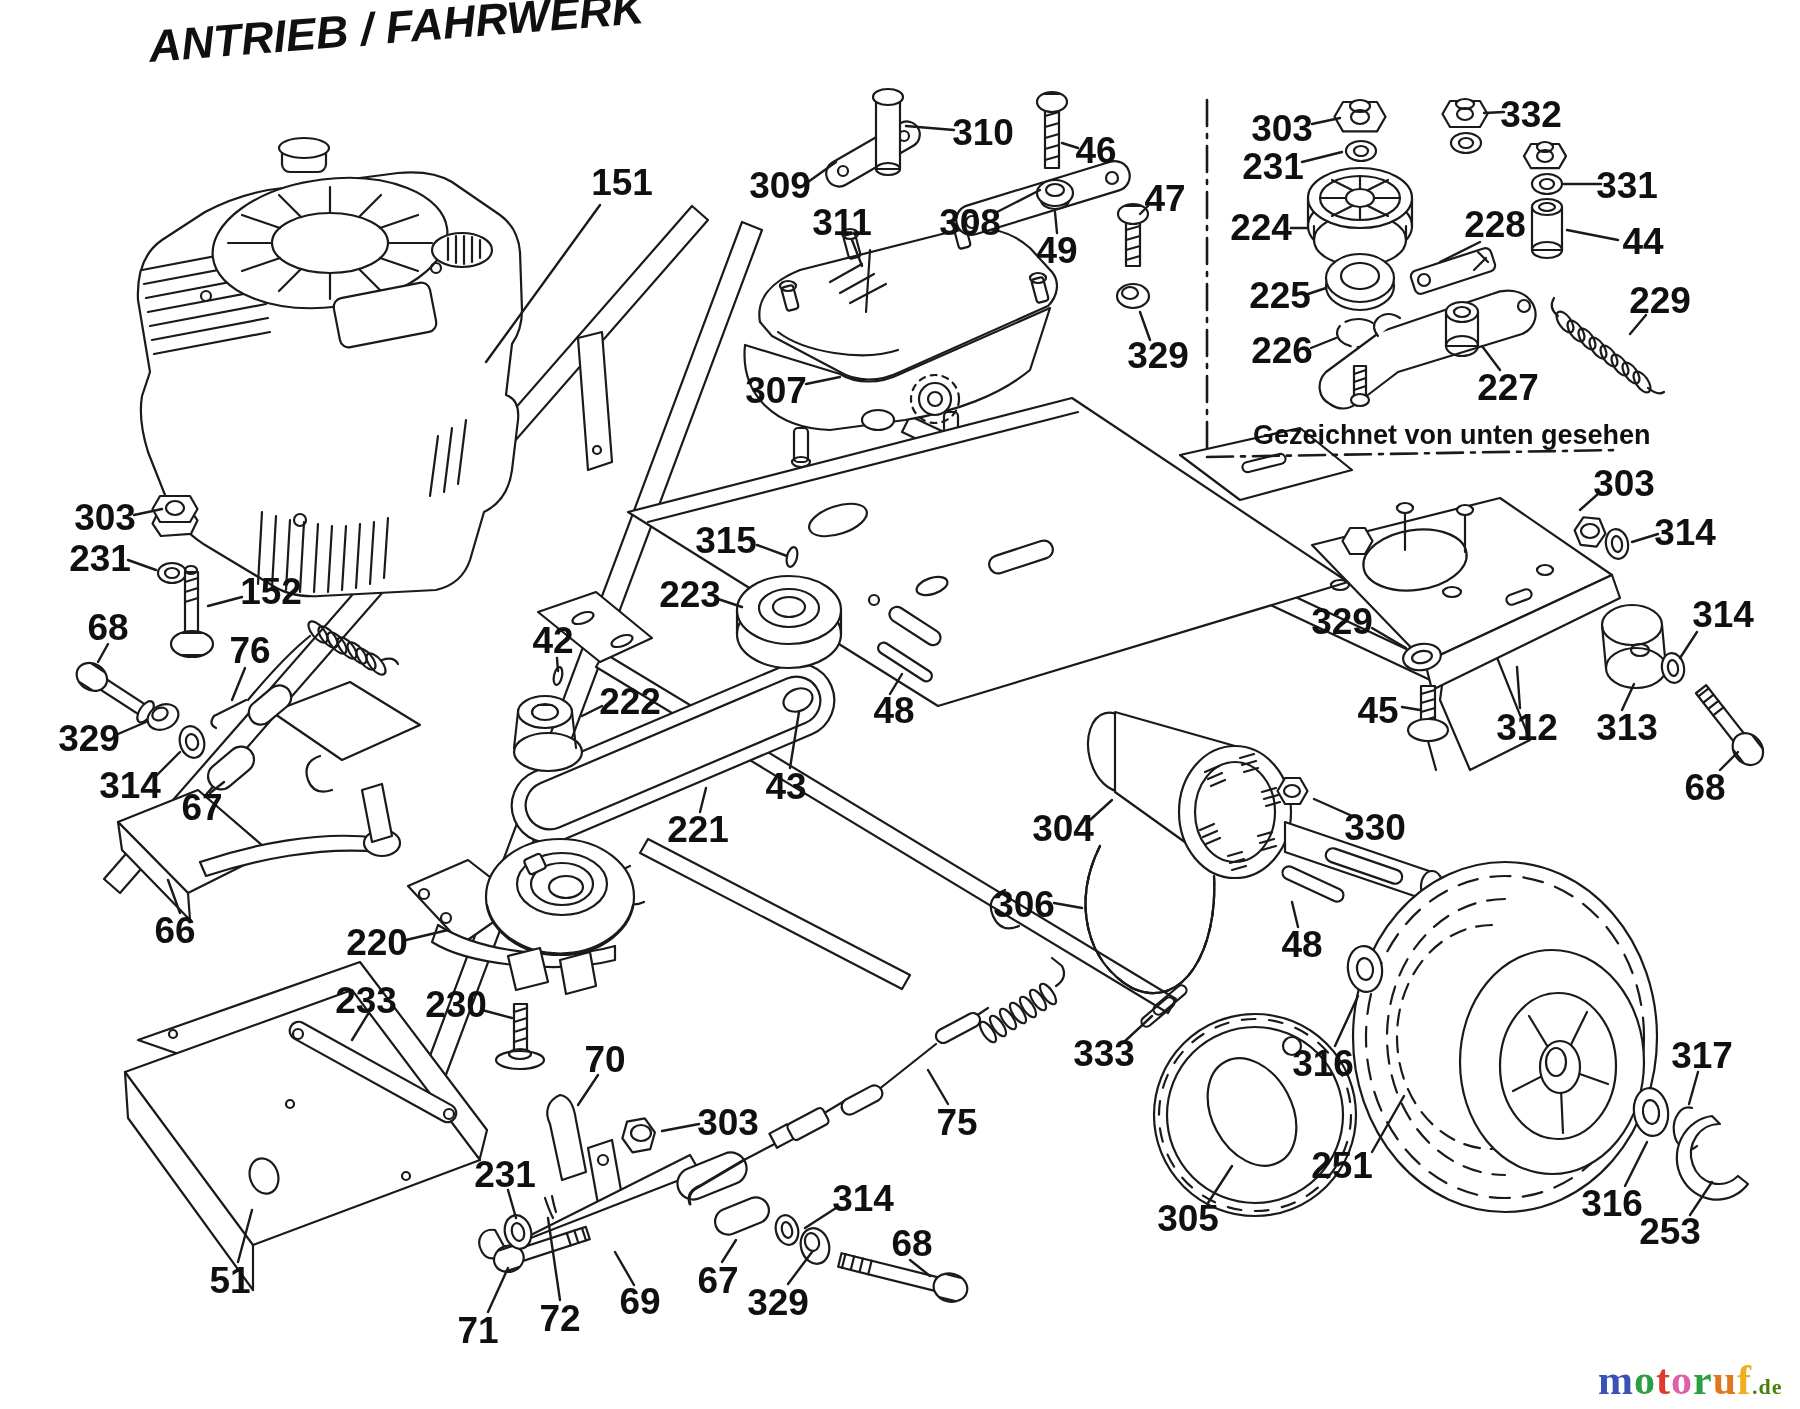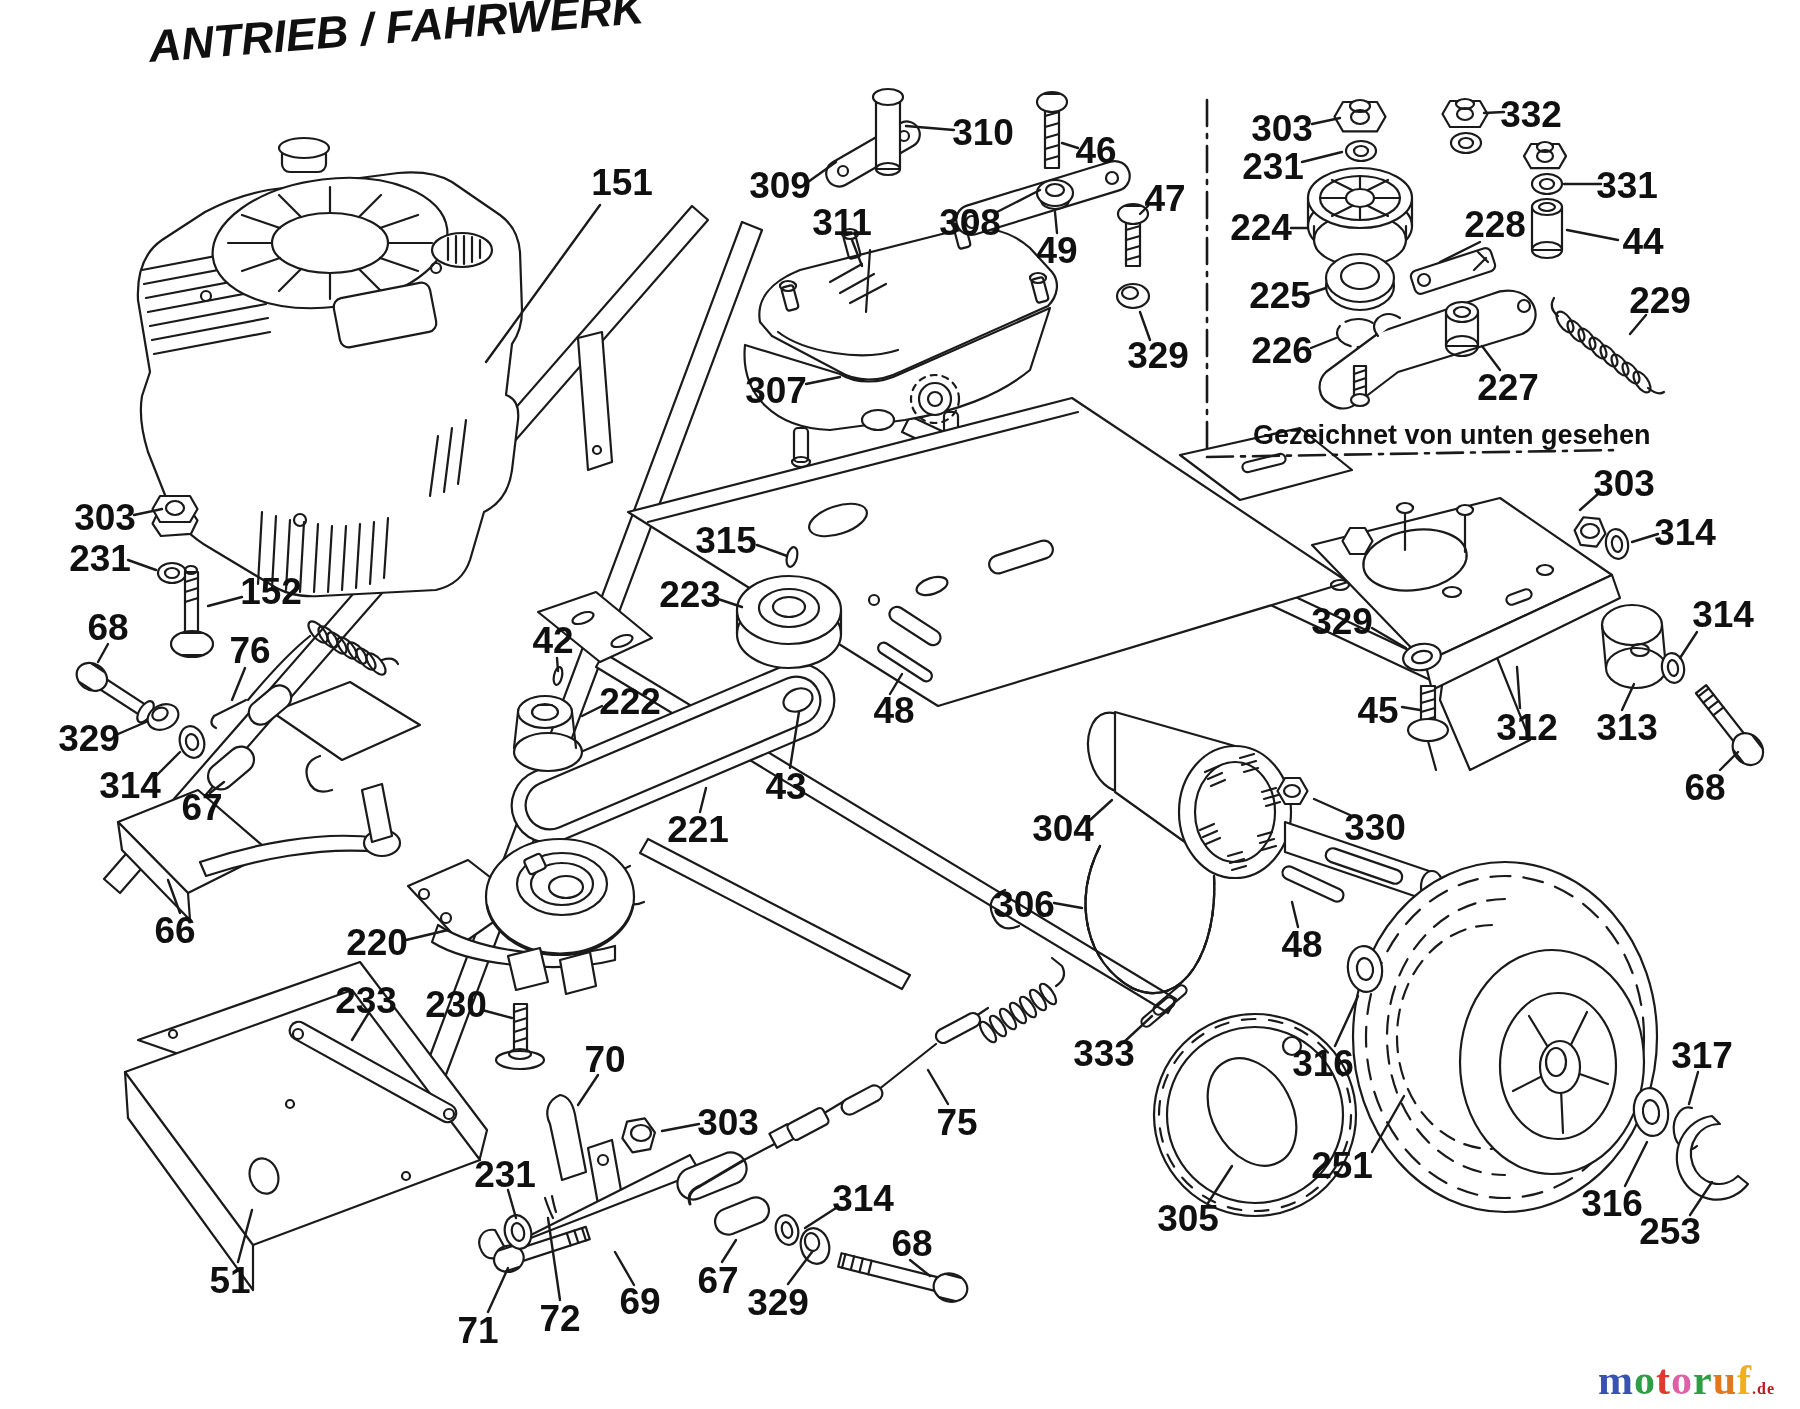--- a/index.html
+++ b/index.html
@@ -11,21 +11,21 @@
   svg .w3{stroke-width:3;}
   svg .w15{stroke-width:1.5;}
   svg text,svg .txt{stroke:none;fill:#101010;}
   .lbl{font:700 37px "Liberation Sans",sans-serif;}
   .ttl{font:italic 800 45px "Liberation Sans",sans-serif;}
   .cap{font:600 27px "Liberation Sans",sans-serif;}
   .leader{stroke-width:2.4;}
   .dash{stroke-dasharray:26 8 4 8;stroke-width:2.6;}
   #logo{position:absolute;left:1598px;top:1356px;width:200px;height:50px;
         font:700 42px "Liberation Serif",serif;letter-spacing:1px;white-space:nowrap;}
-  #logo .suffix{font-size:16px;color:#b91c1c;font-weight:700;}
+  #logo .suffix{font-size:22px;color:#4d7c0f;font-weight:700;}
 </style>
 </head>
 <body>
 
 <div class="page">
 <svg width="1800" height="1409" viewBox="0 0 1800 1409">
 
   <g>
     <polygon class="f" points="708,220 120,893 104,879 692,206"></polygon>
     <polygon class="f" points="762,230 438,1096 418,1088 742,222"></polygon>

